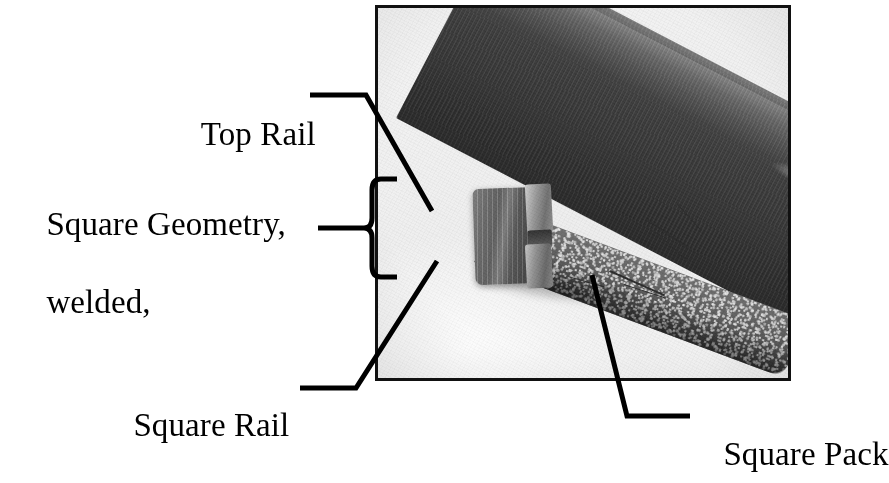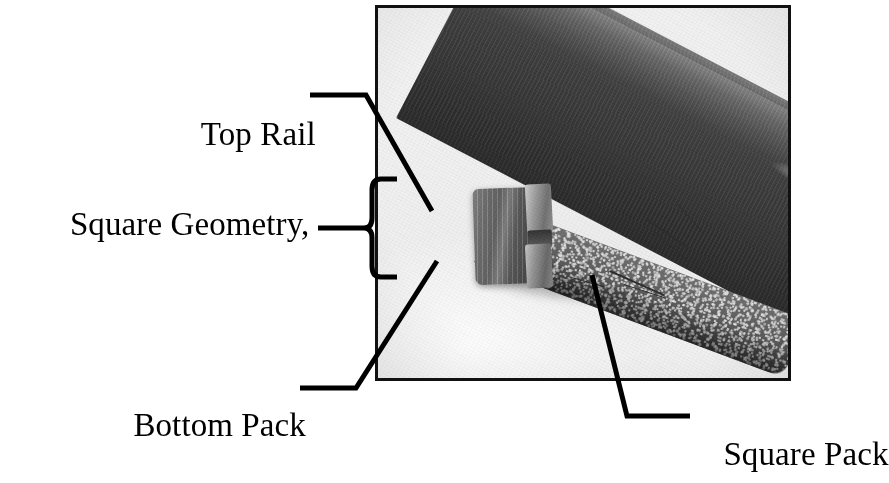--- a/index.html
+++ b/index.html
@@ -173,21 +173,21 @@
     position:absolute;
     color:#000000;
     font-family:Liberation Serif, serif;
     font-size:33px;
     line-height:39px;
     white-space:pre;
     letter-spacing:.1px;
   }
   #lbl-top-rail{ left:168px; top:76px; }
   #lbl-bottom-rail{ left:100px; top:367px; }
-  #lbl-geometry{ left:20px; top:166px; width:306px; text-align:center; }
+  #lbl-geometry{ left:13px; top:166px; width:306px; text-align:left; }
   #lbl-bristle{ left:690px; top:396px; text-align:center; width:196px;}
 
   
   #leaders{
     position:absolute;left:0;top:0;width:889px;height:483px;
     pointer-events:none;
   }
 </style>
 </head>
 <body>
@@ -241,25 +241,25 @@
       <path d="M 318 228 L 364 228"></path>
     </g>
   </svg>
 
   <div class="label" id="lbl-top-rail">
     <span>Top Rail</span>
   </div>
 
   <div class="label" id="lbl-geometry">
     <span class="l1">Square Geometry,</span><br>
-    <br>
+    <span class="l2">welded,</span><br>
   </div>
 
   <div class="label" id="lbl-bottom-rail">
-    <span>Bottom Pack</span>
+    <span>Square Rail</span>
   </div>
 
   <div class="label" id="lbl-bristle">
     <span class="l1">Square Pack</span>
     
   </div>
 
 </div>
 
 </body></html>

